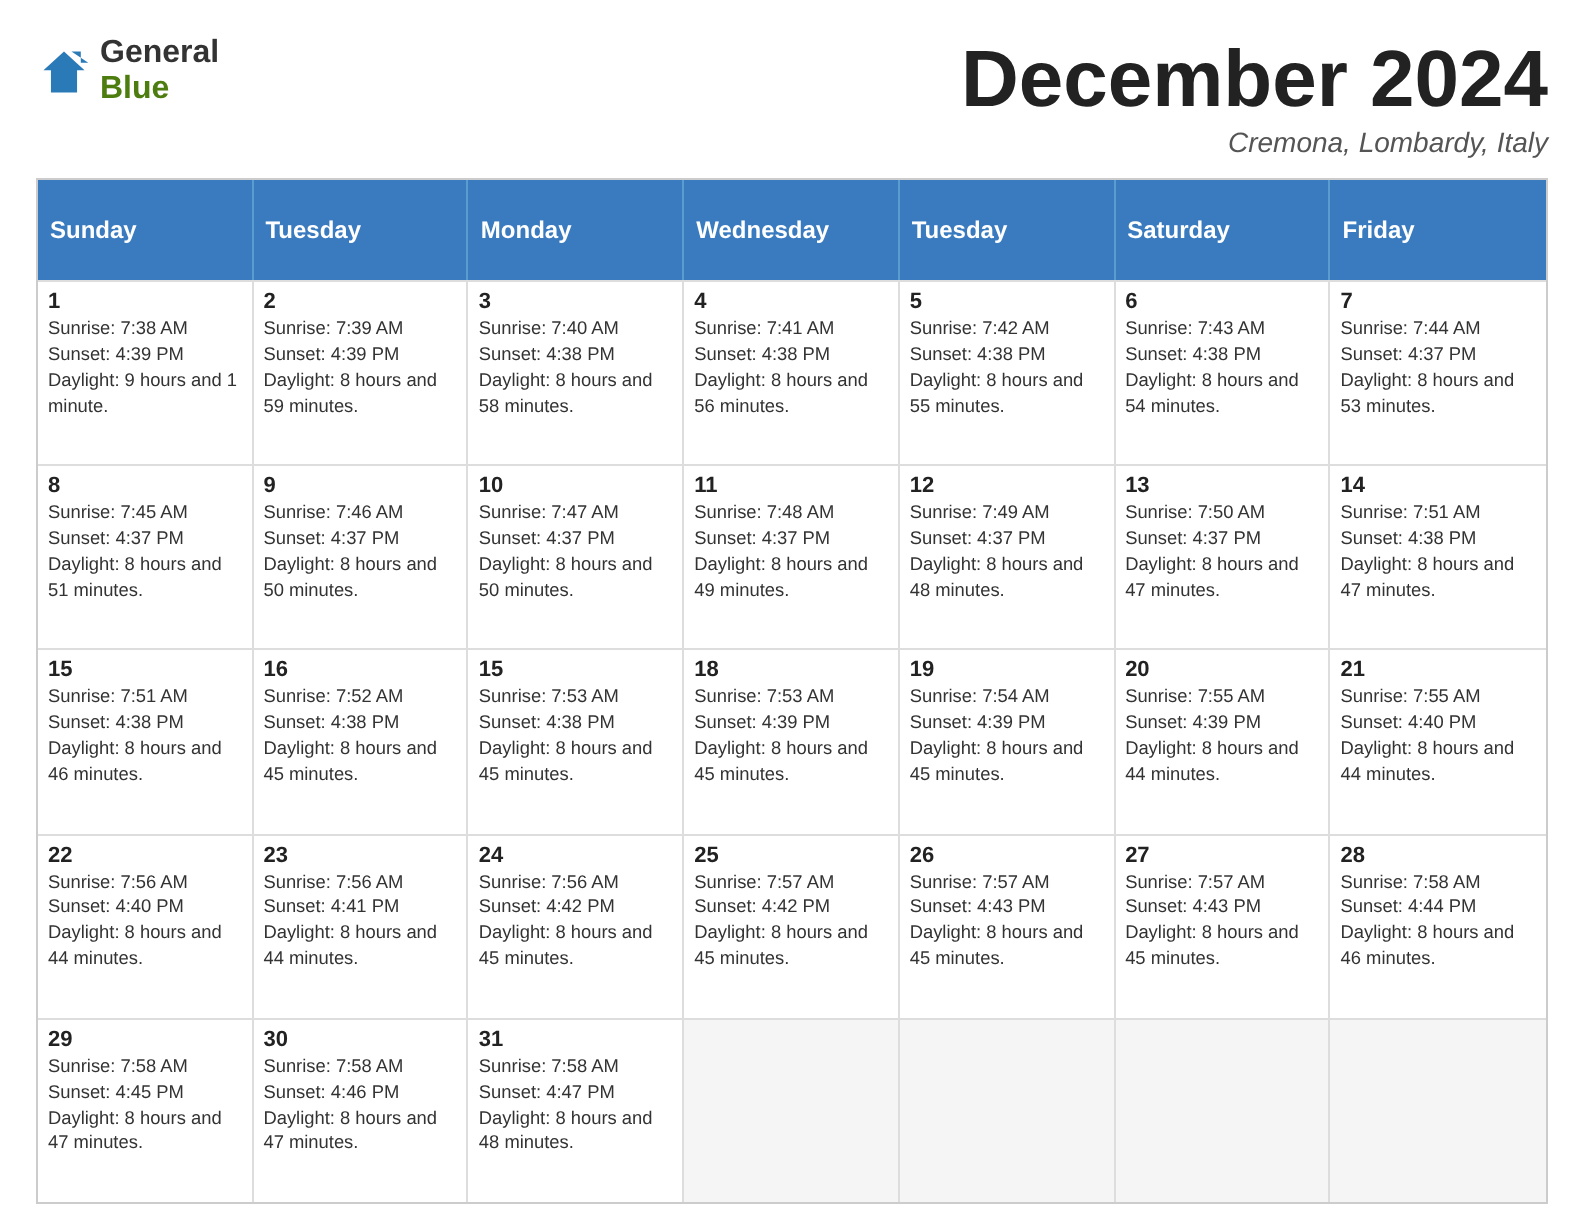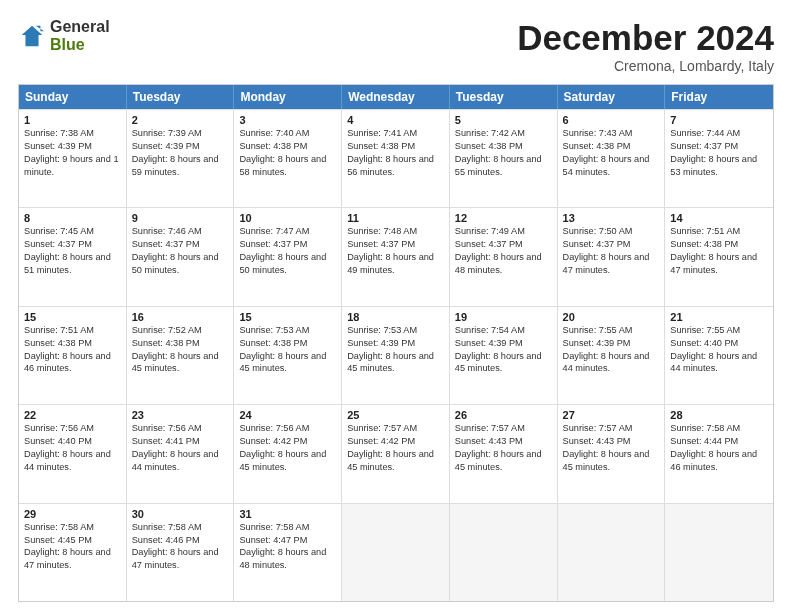--- a/index.html
+++ b/index.html
@@ -45,44 +45,45 @@
       color: #4d7c0f;
     }
     .logo-icon {
       width: 28px;
       height: 28px;
     }
     .title-block {
       text-align: right;
     }
     .month-title {
-      font-size: 35px;
+      font-size: 40px;
       font-weight: bold;
       color: #222;
     }
     .subtitle {
       font-size: 14px;
       color: #555;
+      font-style: italic;
     }
     .calendar {
       flex: 1;
       display: flex;
       flex-direction: column;
       border: 1px solid #ccc;
     }
     .cal-header {
       display: grid;
       grid-template-columns: repeat(7, 1fr);
       background: #3a7bbf;
     }
     .cal-header-cell {
       color: #fff;
       font-size: 12px;
       font-weight: bold;
-      padding: 5px 6px;
+      padding: 18px 6px;
       text-align: left;
       border-right: 1px solid #5a9bd0;
     }
     .cal-header-cell:last-child { border-right: none; }
     .cal-body {
       display: flex;
       flex-direction: column;
       flex: 1;
     }
     .cal-row {

